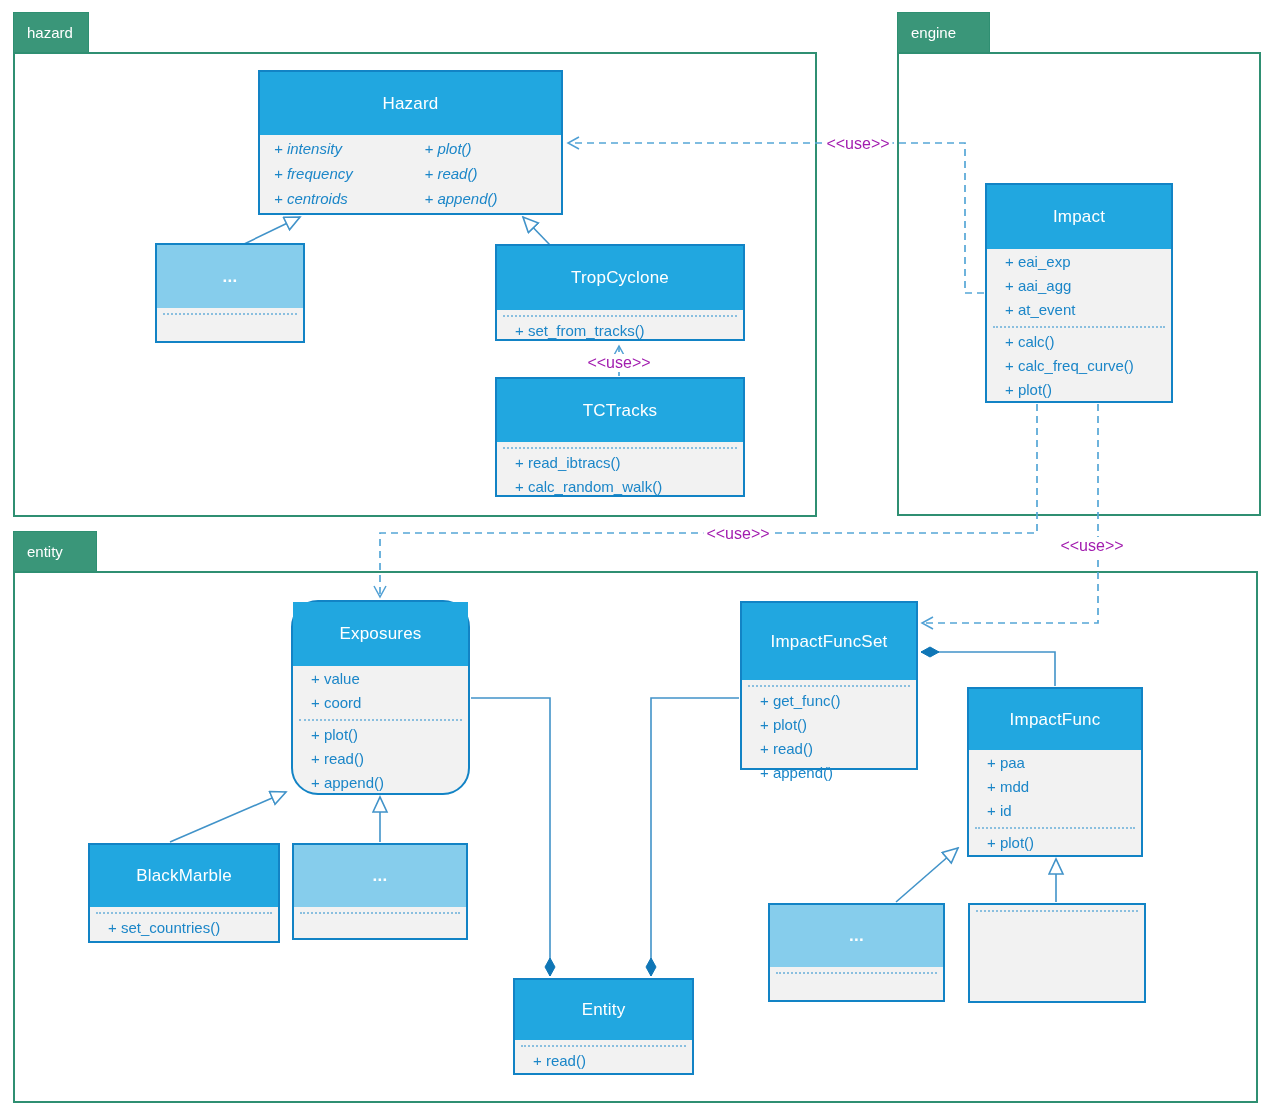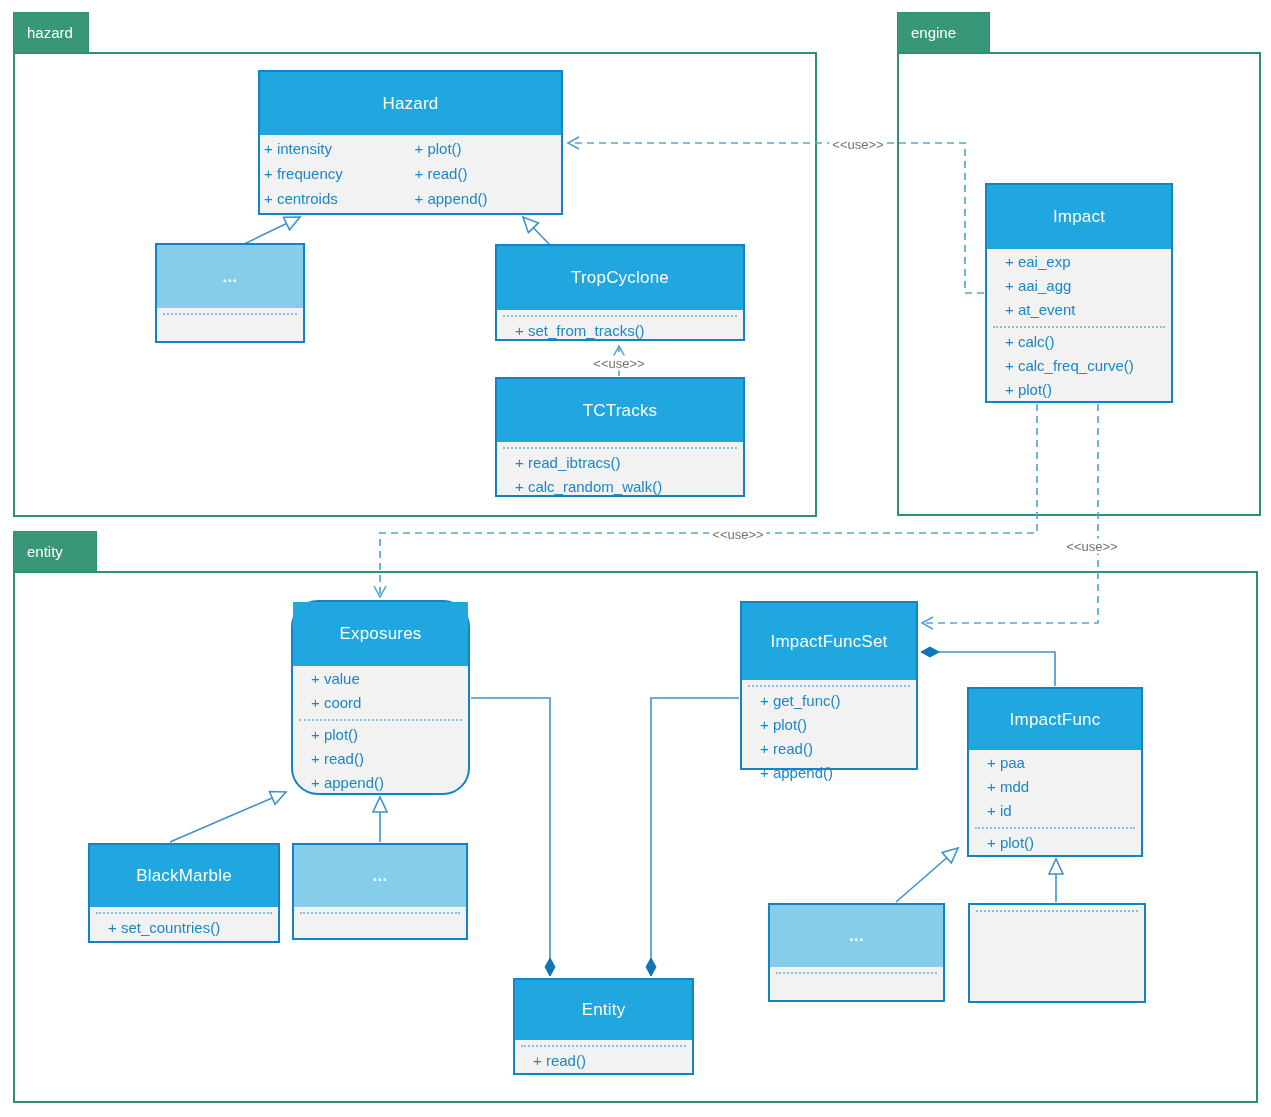--- a/index.html
+++ b/index.html
@@ -22,25 +22,25 @@
   .cls-hd{
     background:#21a7e0;color:#ffffff;display:flex;align-items:center;justify-content:center;
     font-size:17px;letter-spacing:.2px;
   }
   .cls.light .cls-hd{background:#86cdec;font-weight:bold;}
   .cls-bd{padding-top:1px;}
   .m{color:#1b86c8;font-size:15px;line-height:24px;padding-left:18px;white-space:nowrap;}
   .sep{border-top:2px dotted #8abfdf;margin:4px 6px 2px 6px;height:0;}
   .two-col{display:flex;}
   .two-col .col{flex:1;}
-  .two-col .m{line-height:25px;padding-left:4px;}
+  .two-col .m{line-height:25px;padding-left:14px;font-style:italic;}
   
   .use-label{
-    position:absolute;transform:translate(-50%,-50%);background:#ffffff;color:#737373;
-    font-size:13px;padding:0 3px;white-space:nowrap;
+    position:absolute;transform:translate(-50%,-50%);background:#ffffff;color:#a21caf;
+    font-size:16px;padding:0 3px;white-space:nowrap;
   }
 </style>
 </head>
 <body>
 
 <div id="canvas">
 
   <div class="pkg-body" style="left:13px;top:52px;width:804px;height:465px;"></div>
   <div class="pkg-tab" style="left:13px;top:12px;width:76px;height:41px;">
     <span>hazard</span>

